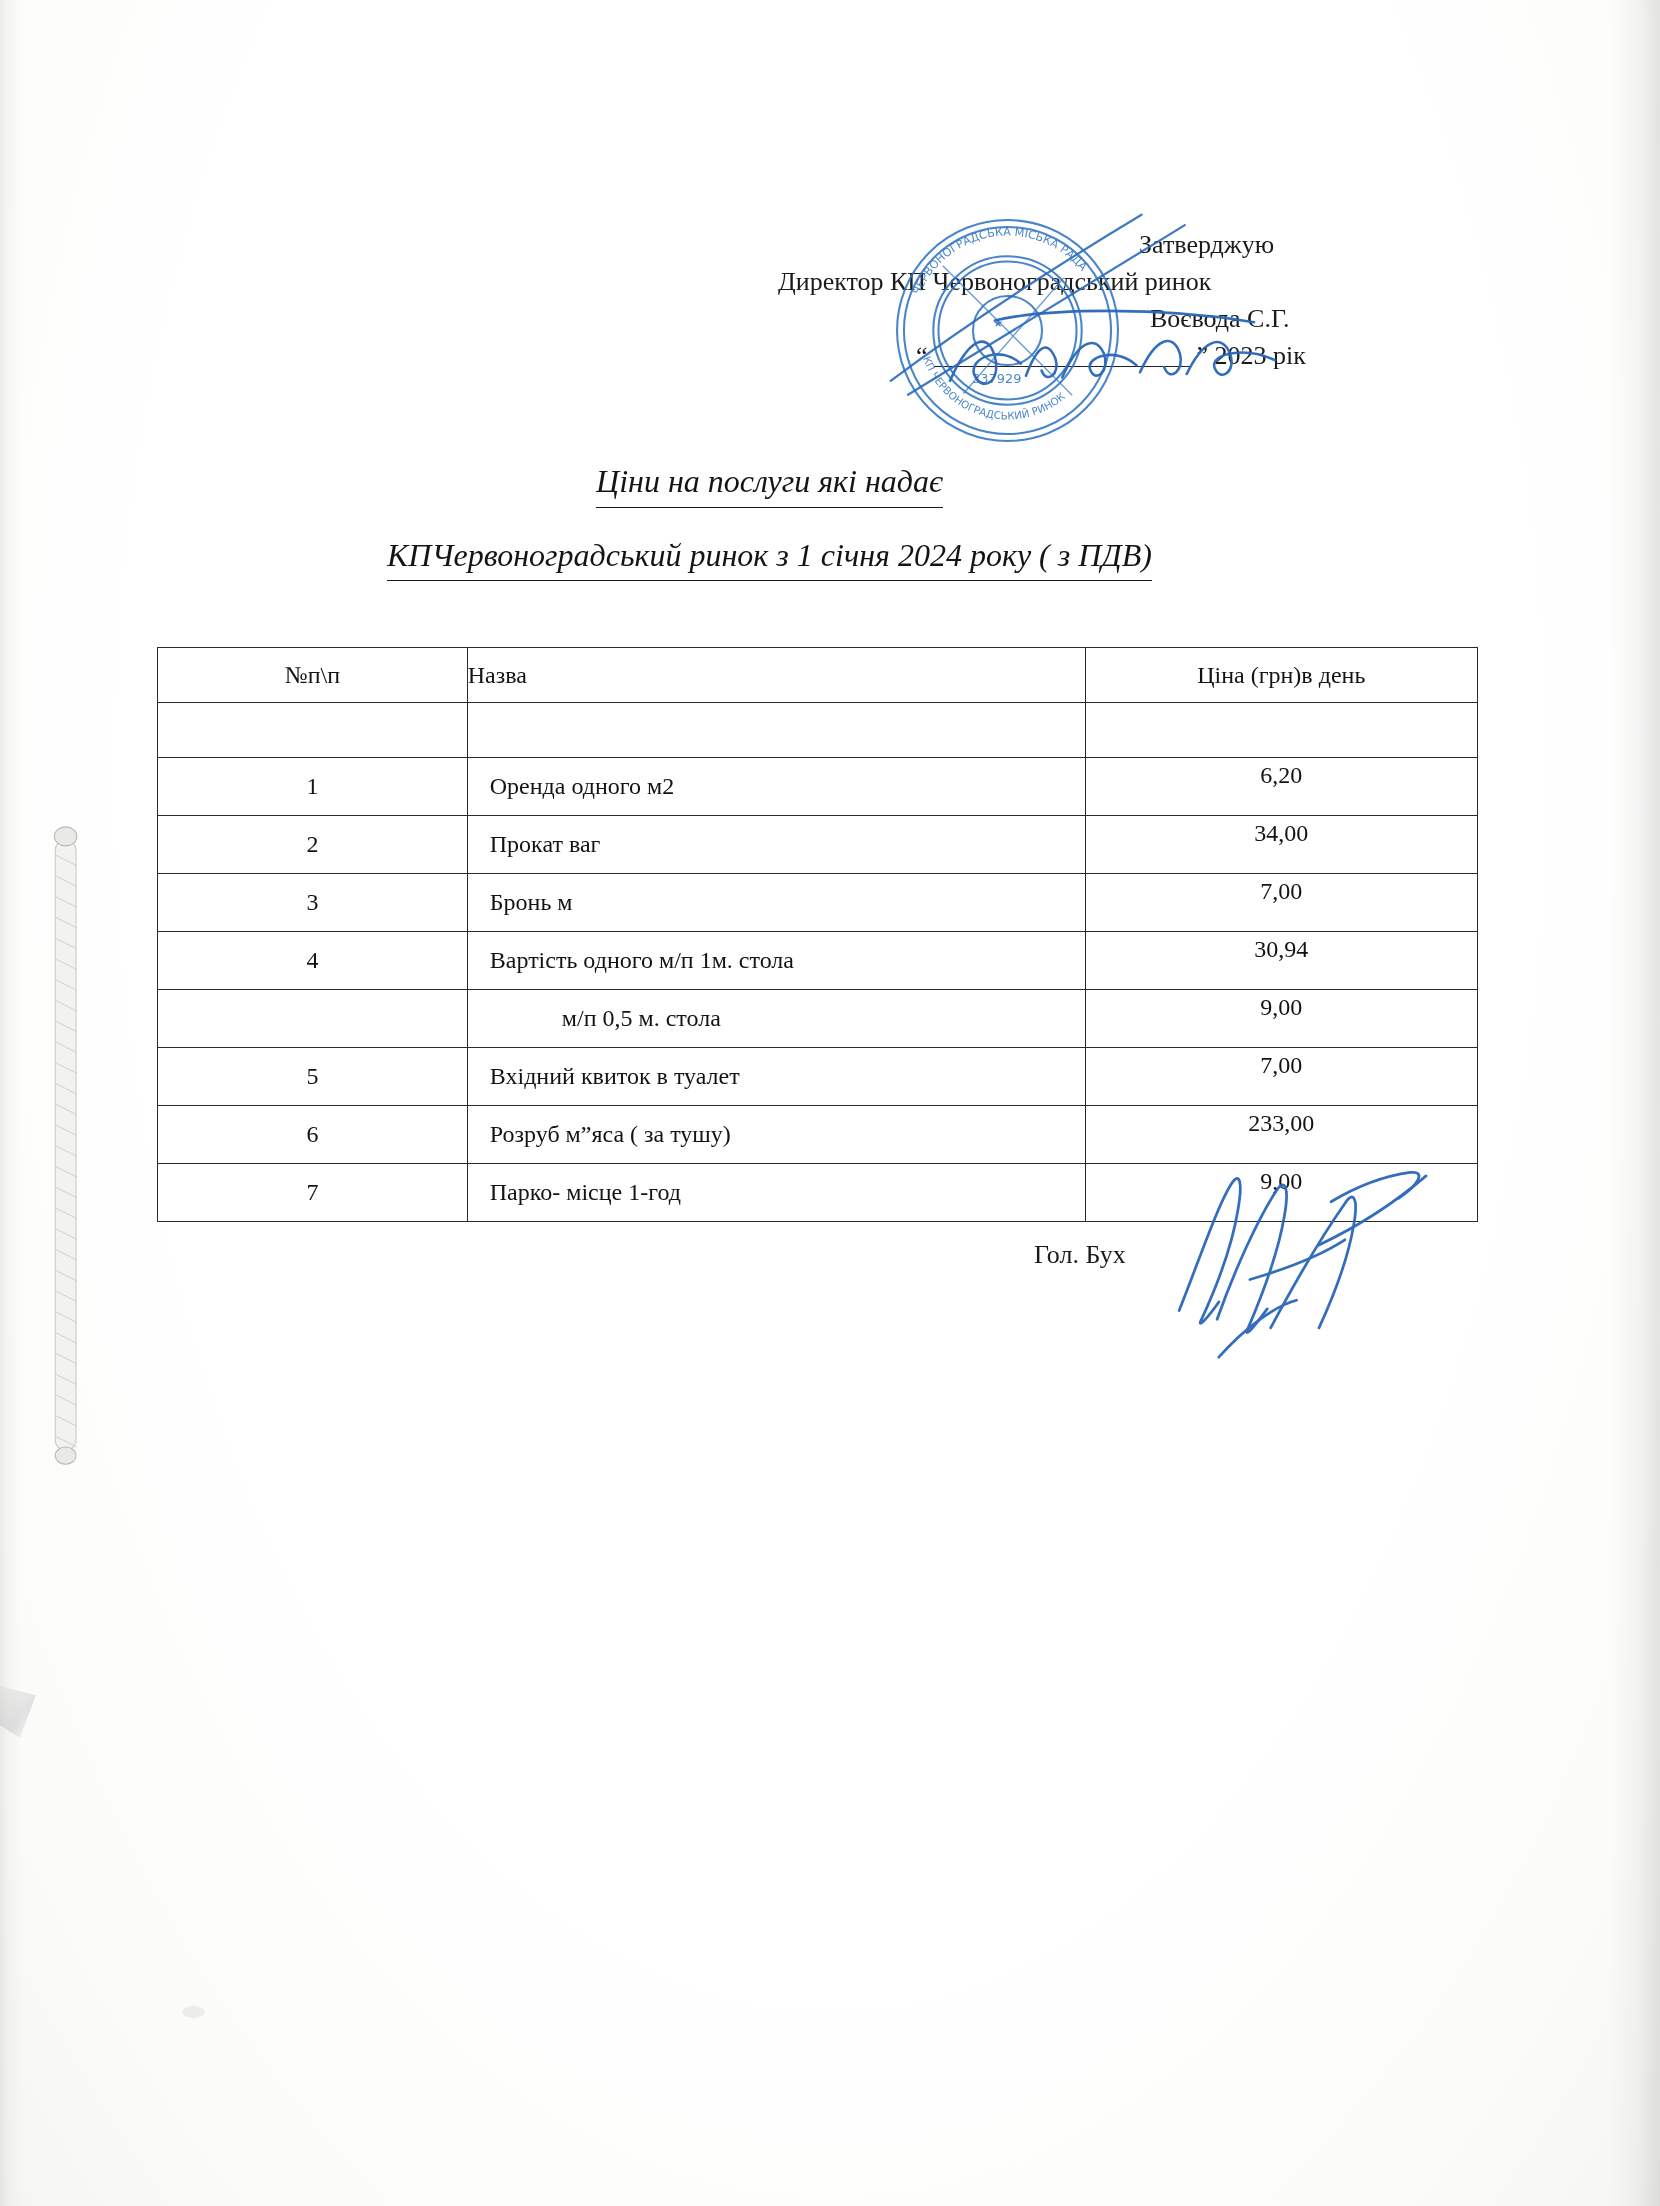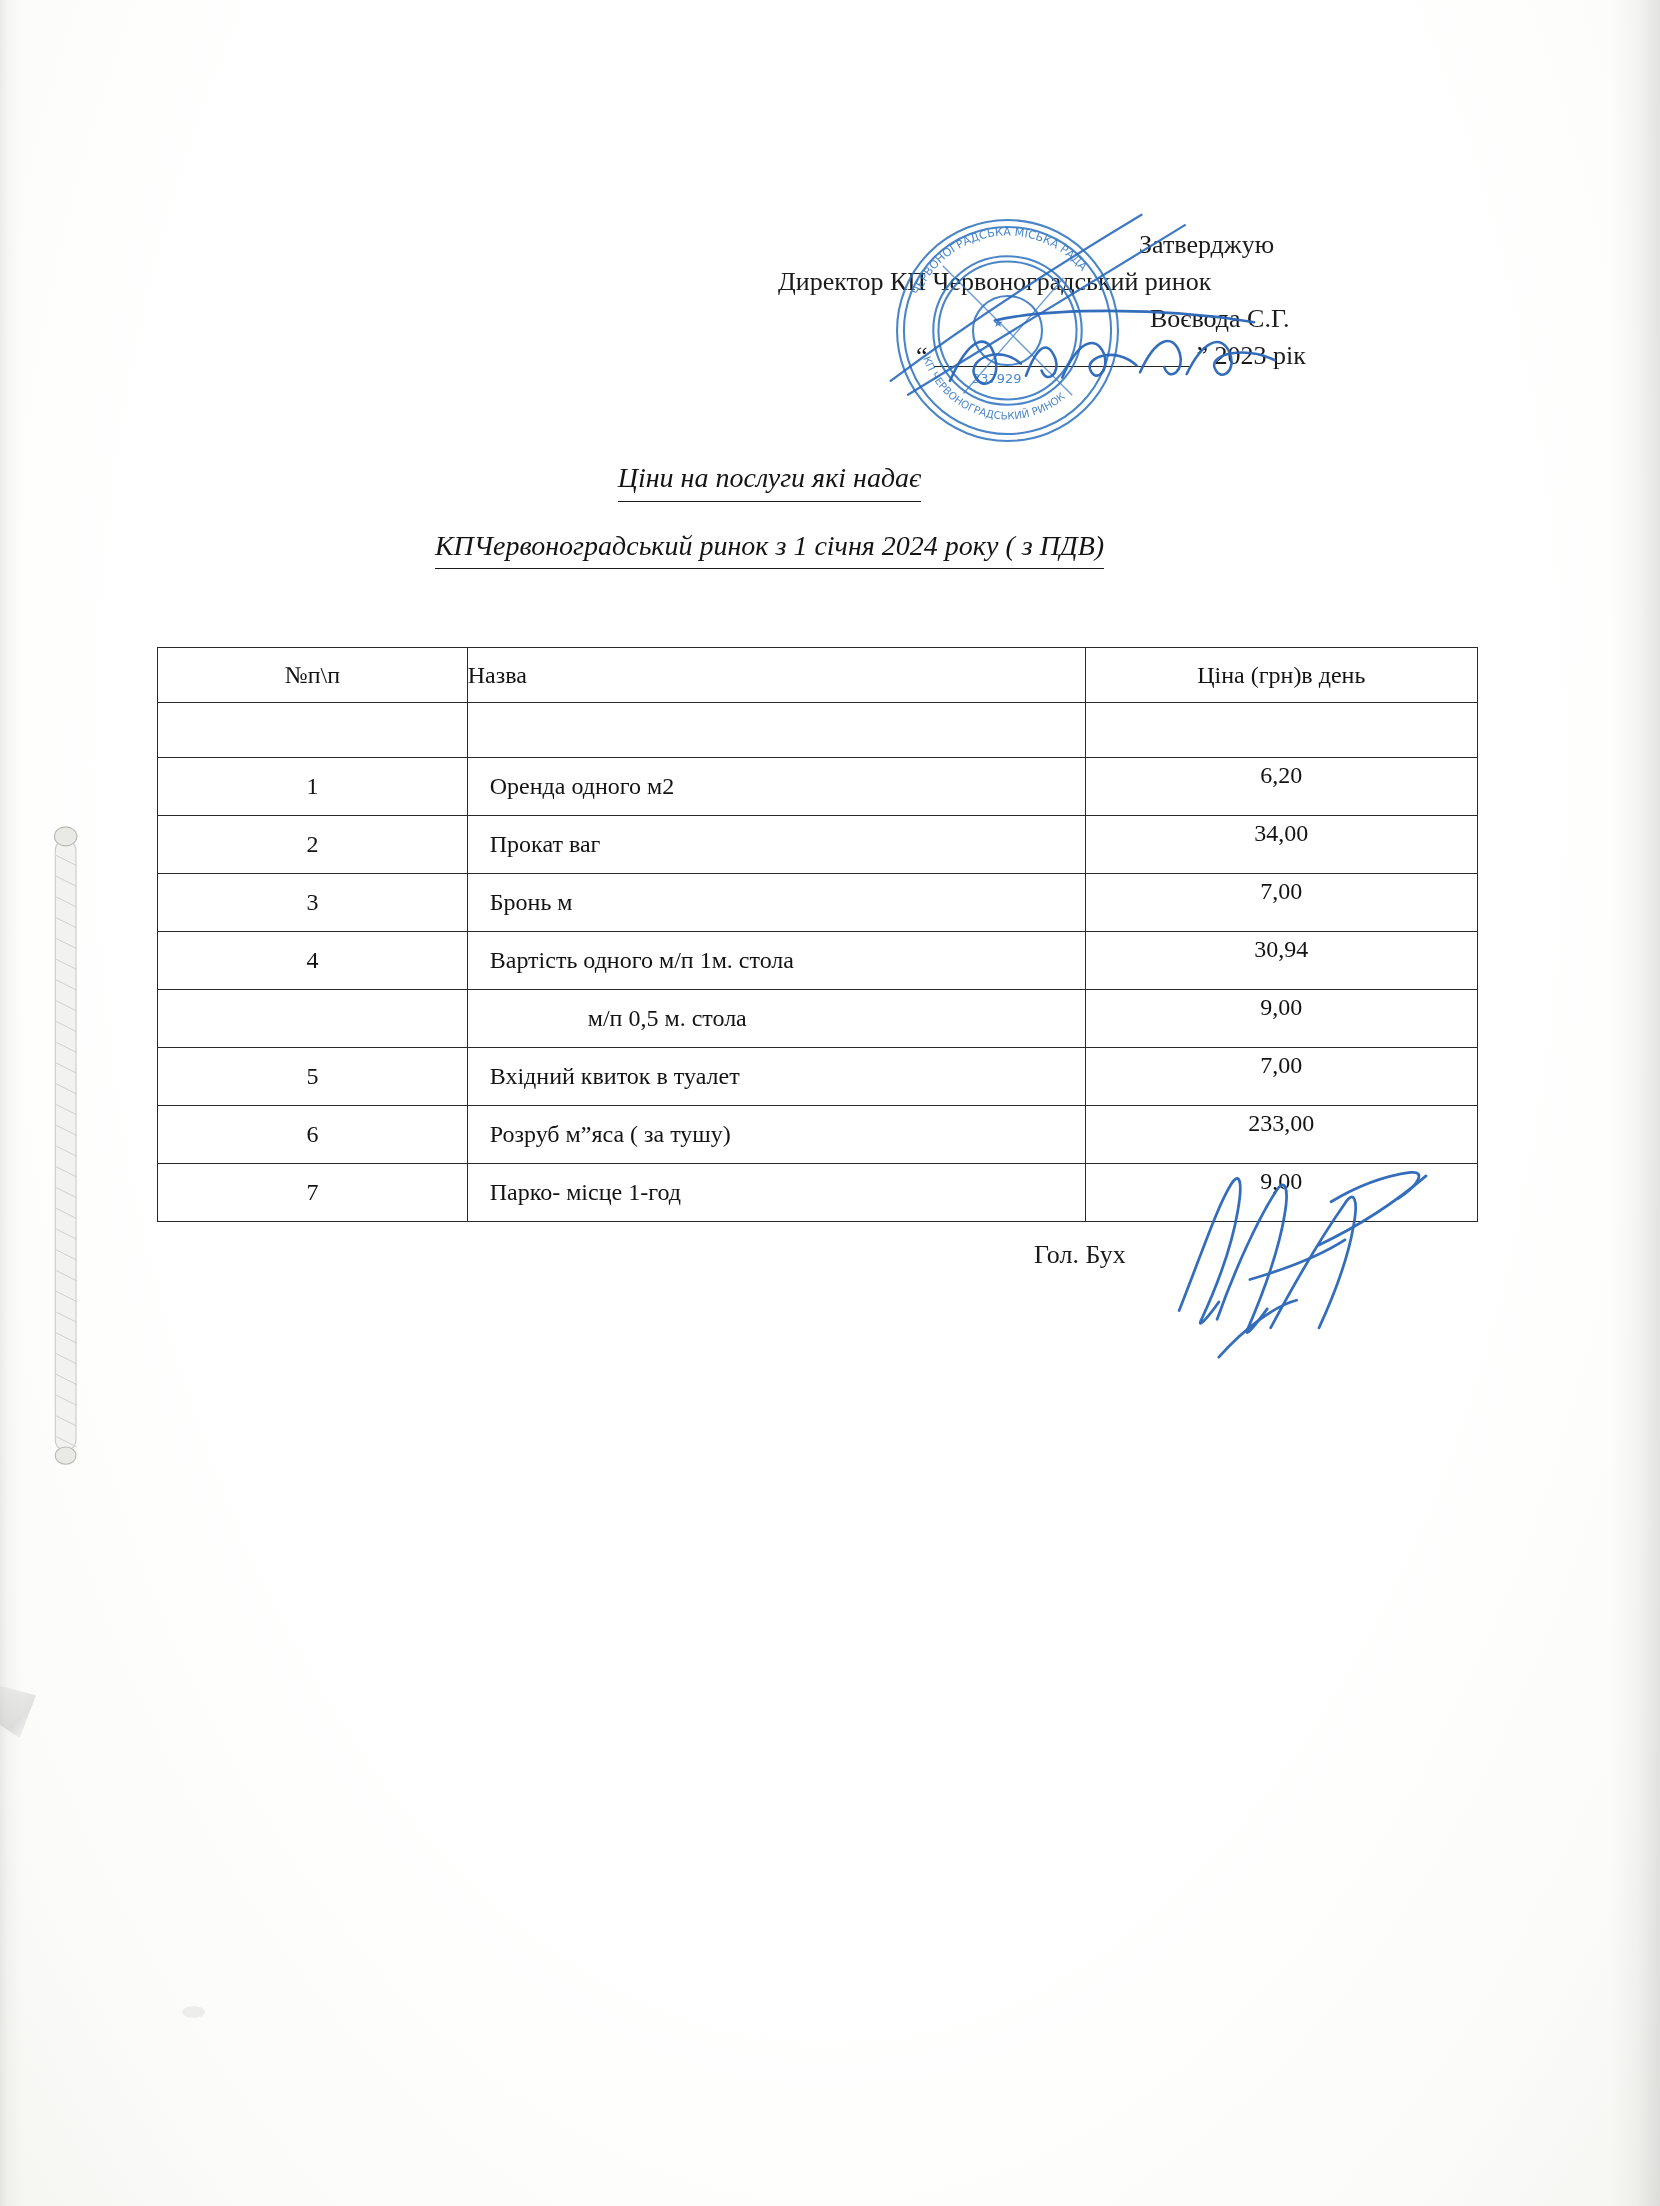--- a/index.html
+++ b/index.html
@@ -77,21 +77,21 @@
   }
 
   
   .title-block {
     position: absolute;
     left: 0;
     top: 457px;
     width: 1539px;
     text-align: center;
     font-style: italic;
-    font-size: 28px;
+    font-size: 32px;
     color: #141414;
     line-height: 1.5;
   }
   .title-block .t1 {
     display: inline-block;
     border-bottom: 1.7px solid #1a1a1a;
     padding-bottom: 1.7px;
   }
   .title-block .t2 {
     display: inline-block;
@@ -131,21 +131,21 @@
     text-align: center;
     height: 57px;
     vertical-align: middle;
   }
   table.price td.name {
     text-align: left;
     padding-left: 22px;
     vertical-align: middle;
   }
   table.price td.name.indent {
-    padding-left: 120px;
+    padding-left: 94px;
   }
   table.price td.price {
     text-align: center;
     vertical-align: top;
     padding-top: 3.5px;
   }
   table.price tr.spacer td {
     height: 54px;
   }
 

